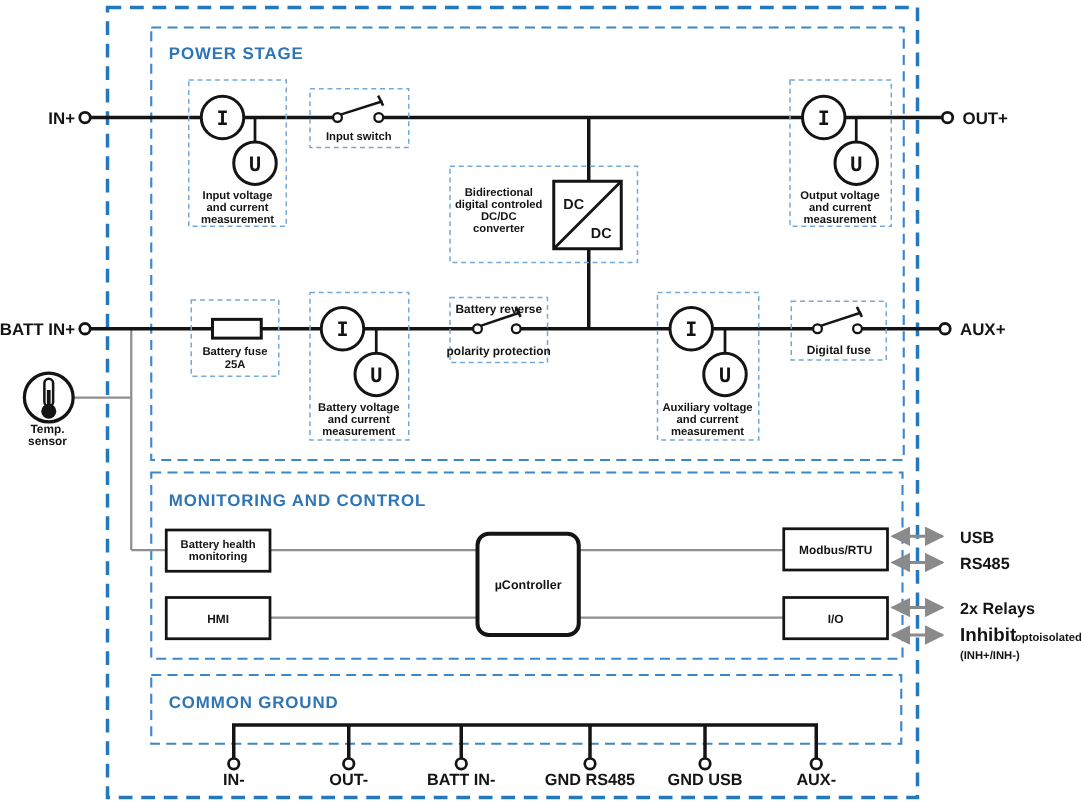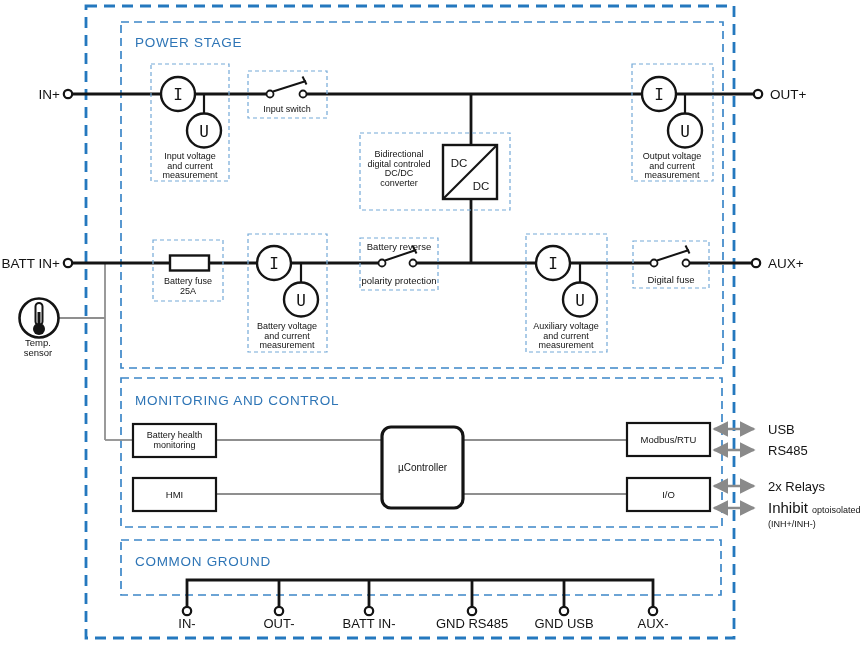--- a/index.html
+++ b/index.html
@@ -1,16 +1,16 @@
 <!DOCTYPE html>
 <html><head>
 <meta charset="utf-8">
 <style>
   html,body{margin:0;padding:0;background:#ffffff;}
-  .stage{width:865px;height:645px;position:relative;background:#ffffff;}
+  .stage{width:865px;height:645px;position:relative;background:#ffffff;font-weight:bold;}
   svg{display:block;font-family:"Liberation Sans",sans-serif;}
   text{fill:#141414;}
   .section-title{fill:#2e75b6;font-size:13.5px;letter-spacing:0.7px;}
   .lbl-sm{font-size:9px;}
   .lbl-sm2{font-size:9.5px;}
   .lbl-term{font-size:13.5px;}
   .lbl-if{font-size:13px;}
   .lbl-inhibit{font-size:15px;}
   .lbl-note{font-size:9px;}
   .meter-glyph{font-family:"DejaVu Sans Mono",monospace;font-size:16px;}

